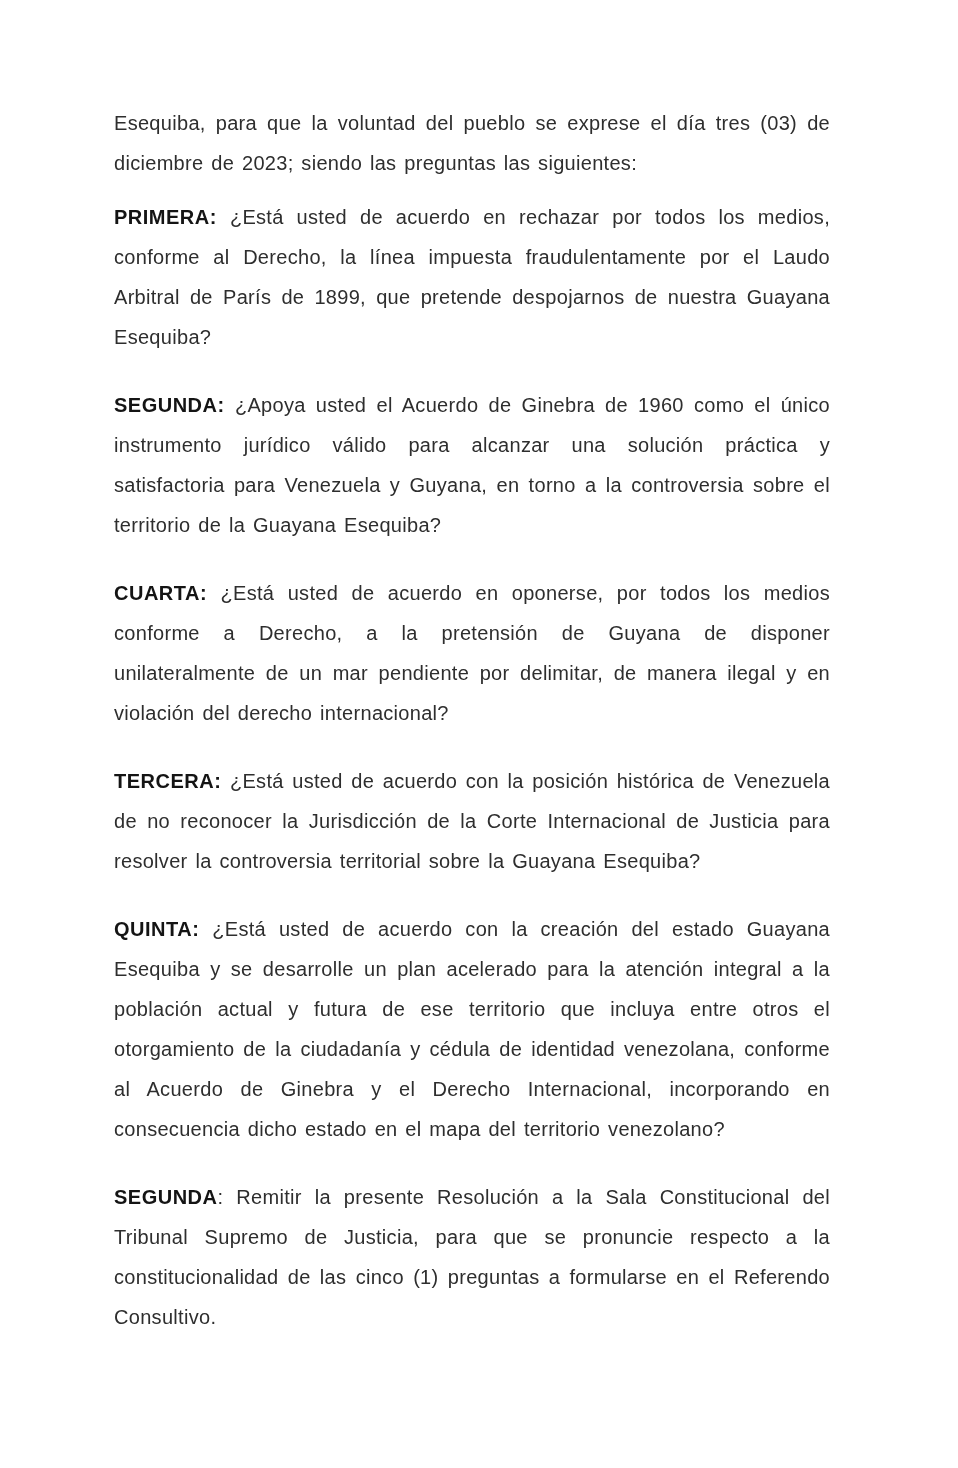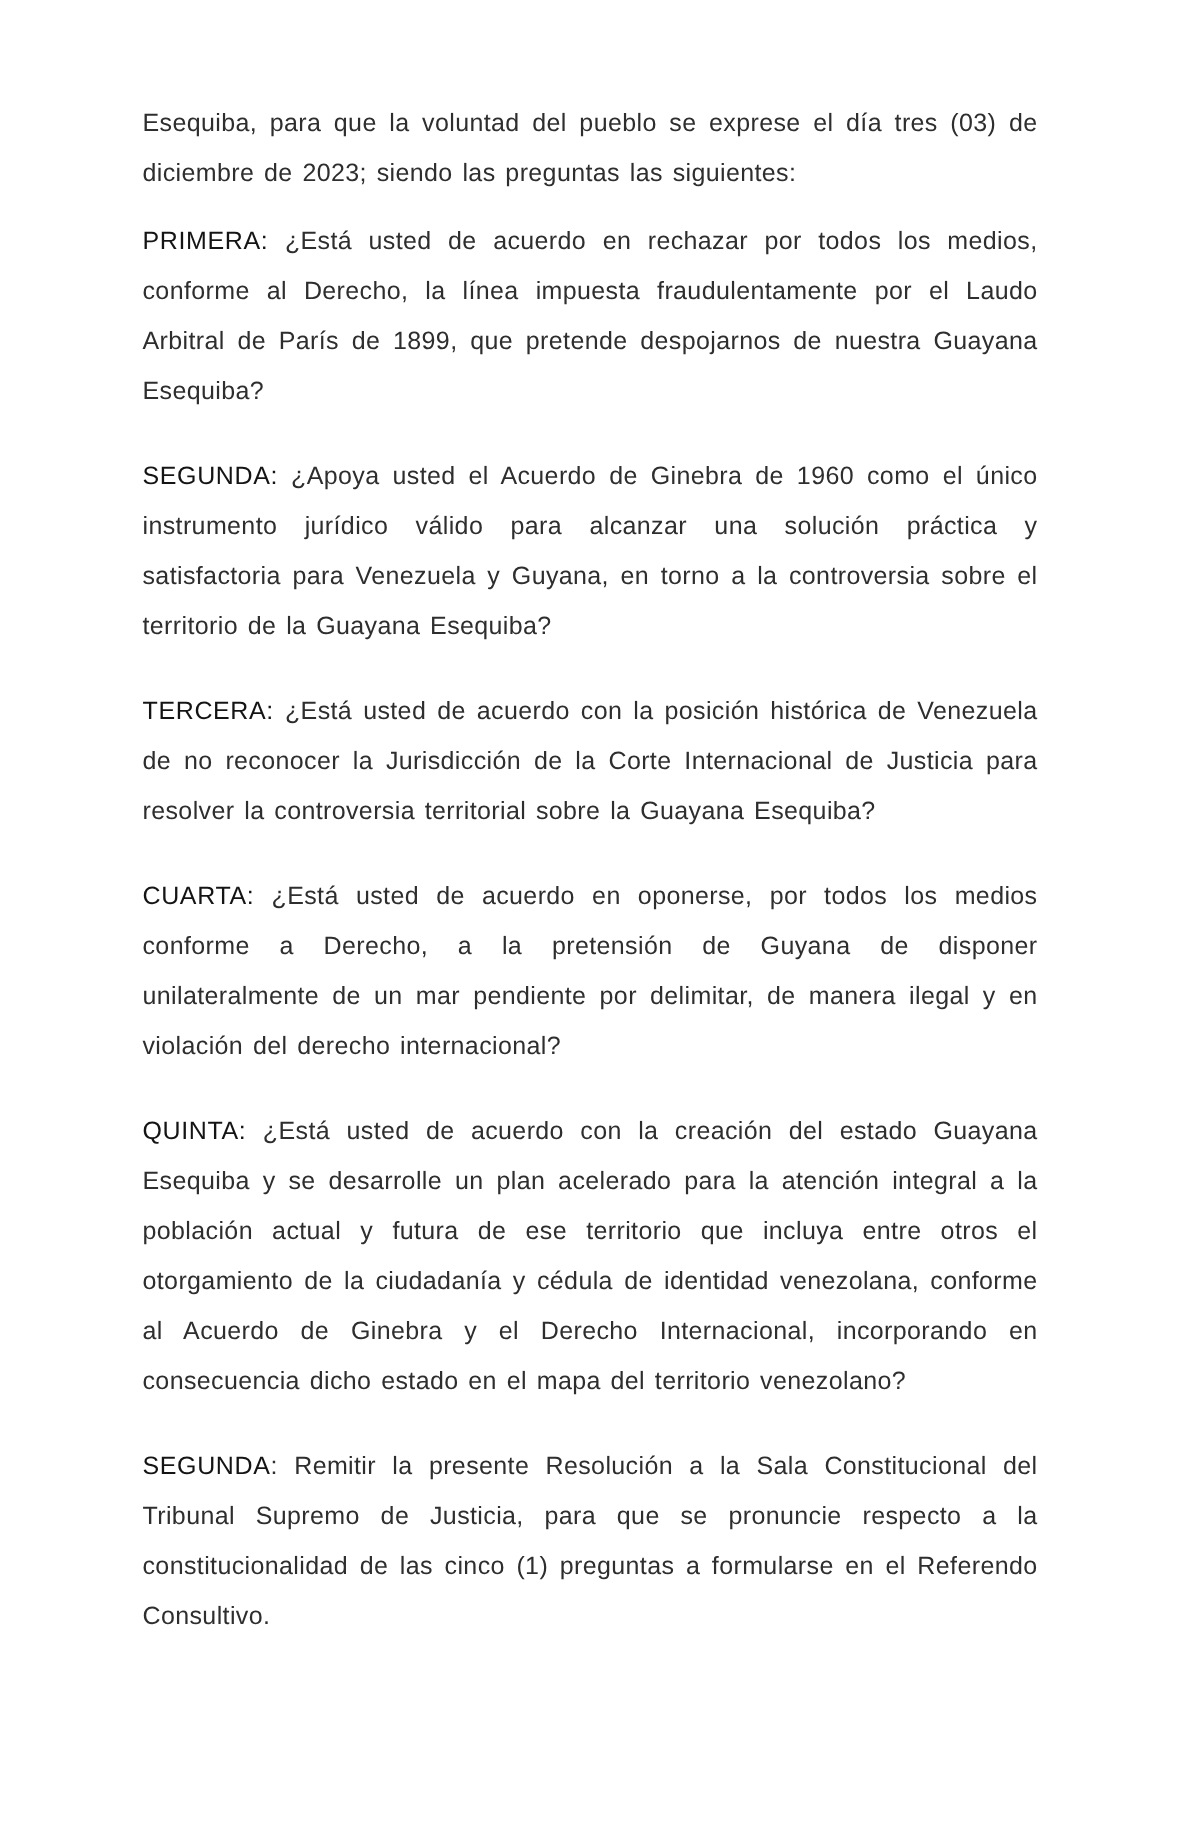--- a/index.html
+++ b/index.html
@@ -10,54 +10,55 @@
     width: 958px;
     height: 1468px;
     background: #ffffff;
     font-family: "Liberation Sans", sans-serif;
     overflow: hidden;
   }
   .page {
     box-sizing: content-box;
     padding: 79px 0 0 114px;
     width: 716px;
+    margin-top: 24px;
   }
   .para {
     margin: 0 0 28px 0;
     font-size: 20px;
     line-height: 40px;
     letter-spacing: 0.3px;
     word-spacing: 2px;
     text-align: justify;
     color: #2e2e2e;
   }
   .para.intro {
     margin-bottom: 14px;
   }
   .lead {
-    font-weight: 400;
+    font-weight: 700;
     color: #141414;
     letter-spacing: 0.5px;
   }
   .sep {
     color: #2e2e2e;
   }
 </style>
 </head>
 <body>
 
 <div class="page">
 
   <p class="para intro"><span>Esequiba, para que la voluntad del pueblo se exprese el día tres (03) de diciembre de 2023; siendo las preguntas las siguientes:</span></p>
 
   <p class="para"><b class="lead">PRIMERA:</b><span class="sep"></span> <span>¿Está usted de acuerdo en rechazar por todos los medios, conforme al Derecho, la línea impuesta fraudulentamente por el Laudo Arbitral de París de 1899, que pretende despojarnos de nuestra Guayana Esequiba?</span></p>
 
   <p class="para"><b class="lead">SEGUNDA:</b><span class="sep"></span> <span>¿Apoya usted el Acuerdo de Ginebra de 1960 como el único instrumento jurídico válido para alcanzar una solución práctica y satisfactoria para Venezuela y Guyana, en torno a la controversia sobre el territorio de la Guayana Esequiba?</span></p>
 
+  <p class="para"><b class="lead">CUARTA:</b><span class="sep"></span> <span>¿Está usted de acuerdo en oponerse, por todos los medios conforme a Derecho, a la pretensión de Guyana de disponer unilateralmente de un mar pendiente por delimitar, de manera ilegal y en violación del derecho internacional?</span></p>
+
   <p class="para"><b class="lead">TERCERA:</b><span class="sep"></span> <span>¿Está usted de acuerdo con la posición histórica de Venezuela de no reconocer la Jurisdicción de la Corte Internacional de Justicia para resolver la controversia territorial sobre la Guayana Esequiba?</span></p>
-
-  <p class="para"><b class="lead">CUARTA:</b><span class="sep"></span> <span>¿Está usted de acuerdo en oponerse, por todos los medios conforme a Derecho, a la pretensión de Guyana de disponer unilateralmente de un mar pendiente por delimitar, de manera ilegal y en violación del derecho internacional?</span></p>
 
   <p class="para"><b class="lead">QUINTA:</b><span class="sep"></span> <span>¿Está usted de acuerdo con la creación del estado Guayana Esequiba y se desarrolle un plan acelerado para la atención integral a la población actual y futura de ese territorio que incluya entre otros el otorgamiento de la ciudadanía y cédula de identidad venezolana, conforme al Acuerdo de Ginebra y el Derecho Internacional, incorporando en consecuencia dicho estado en el mapa del territorio venezolano?</span></p>
 
   <p class="para"><b class="lead">SEGUNDA</b><span class="sep">:</span> <span>Remitir la presente Resolución a la Sala Constitucional del Tribunal Supremo de Justicia, para que se pronuncie respecto a la constitucionalidad de las cinco (1) preguntas a formularse en el Referendo Consultivo.</span></p>
 
 </div>
 
 </body></html>

